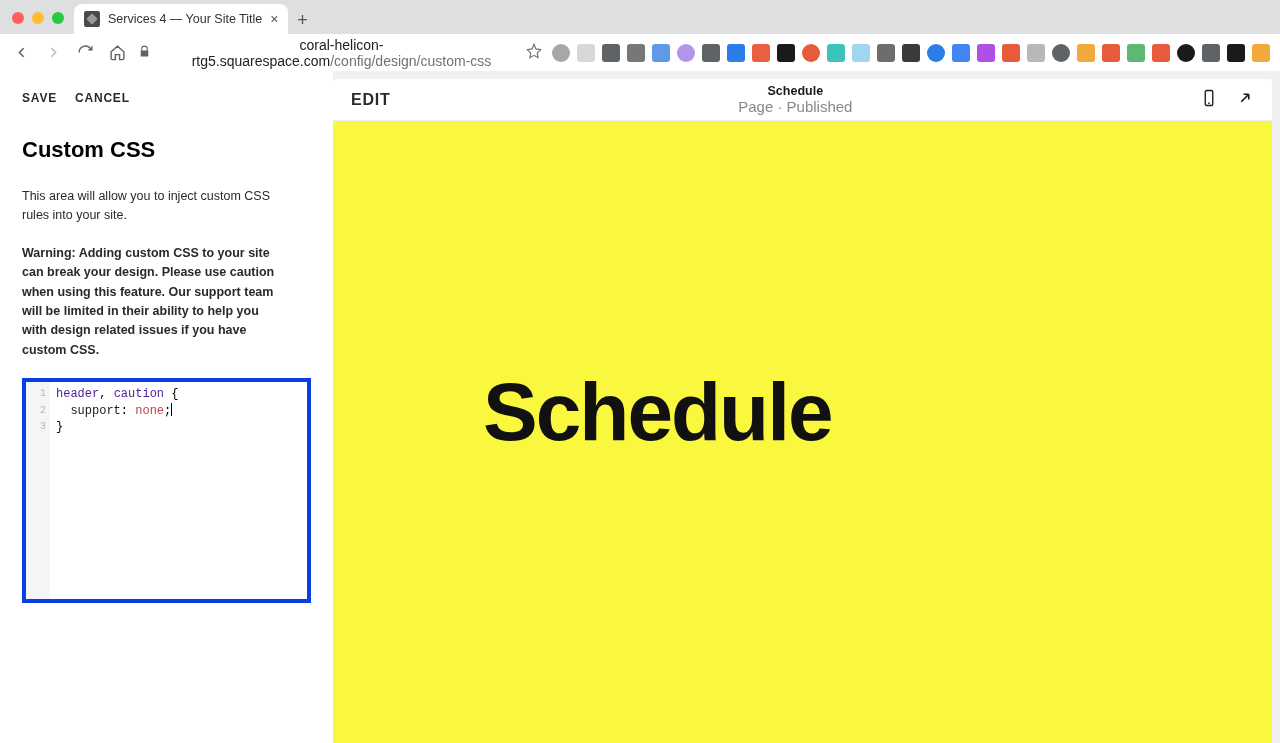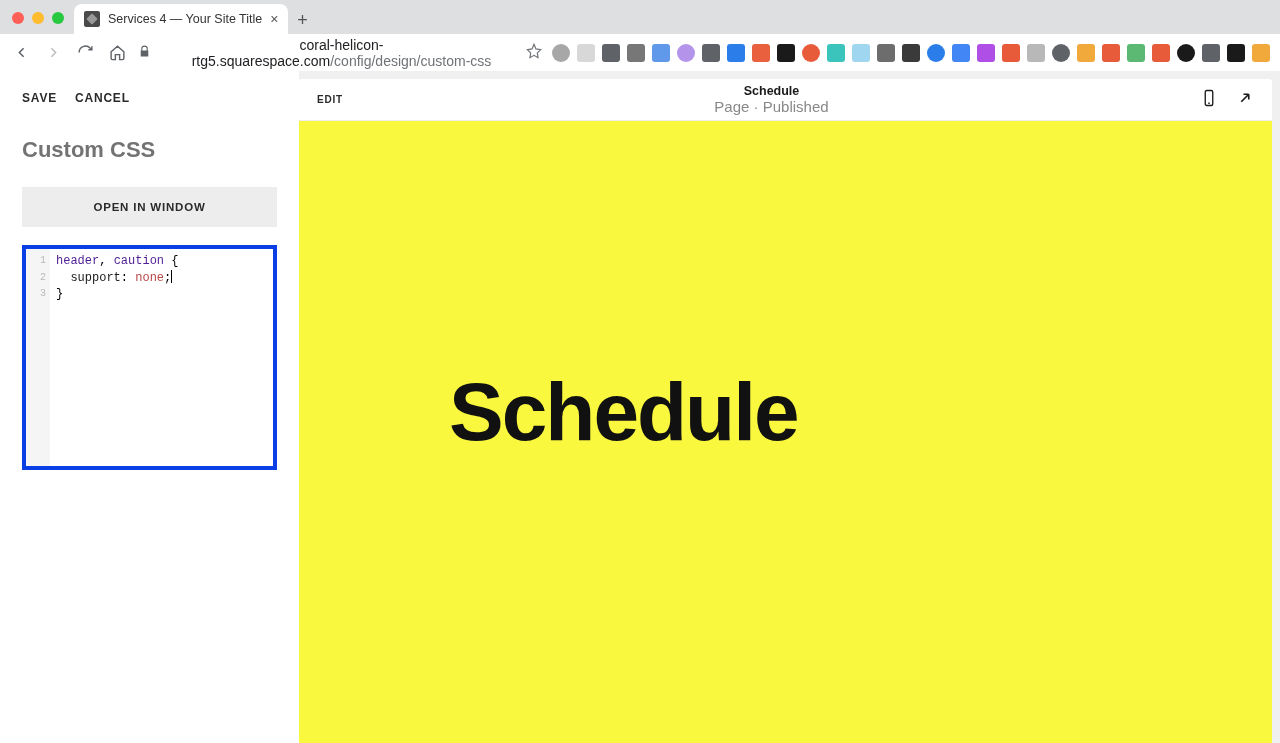--- a/index.html
+++ b/index.html
@@ -25,43 +25,43 @@
     .nav-btn svg { width: 17px; height: 17px; }
     .url-field { flex: 1; display: flex; align-items: center; font-size: 14px; color: #202124; gap: 22px; max-width: 500px; }
     .lock-icon { color: #5f6368; }
     .url-domain { color: #202124; }
     .url-path { color: #6f7277; }
     .addr-icons { display: flex; gap: 7px; align-items: center; margin-left: auto; }
     .ext-icon { width: 18px; height: 18px; border-radius: 3px; display: inline-block; }
 
     
     .app { display: flex; height: 672px; }
-    .sidebar { width: 299px; padding: 20px 22px; background: #fff; }
+    .sidebar { width: 333px; padding: 20px 22px; background: #fff; }
     .sidebar-actions { display: flex; gap: 18px; font-size: 12px; letter-spacing: 0.8px; font-weight: 600; color: #2a2a2a; margin-bottom: 32px; }
     .sidebar-actions span { cursor: pointer; }
-    .panel-title { font-size: 22px; font-weight: 700; color: #737373; margin-bottom: 24px; }
+    .panel-title { font-size: 22px; font-weight: 700; color: #000000; margin-bottom: 24px; }
     .desc { font-size: 12.5px; line-height: 1.55; color: #2a2a2a; margin-bottom: 18px; max-width: 255px; }
     .desc.bold { font-weight: 600; }
     .open-btn { width: 100%; background: #ededed; border: none; padding: 14px 0; font-size: 11.5px; letter-spacing: 0.8px; font-weight: 600; color: #2a2a2a; cursor: pointer; margin-bottom: 18px; }
 
     .code-box { border: 4px solid #0b3fe6; height: 225px; background: #fff; display: flex; font-family: Menlo, Monaco, "Courier New", monospace; font-size: 12px; }
     .gutter { width: 24px; background: #f5f5f5; color: #b8b8b8; text-align: right; padding: 4px 4px 0 0; line-height: 16.5px; font-size: 10px; }
     .gutter div { height: 16.5px; }
     .code-lines { padding: 4px 4px 0 6px; line-height: 16.5px; }
     .code-lines div { white-space: pre; }
     .tok-sel { color: #4c1d95; }
     .tok-prop { color: #1a1a1a; }
     .tok-val { color: #b94646; }
     .cursor-bar { display: inline-block; width: 1px; height: 13px; background: #000; vertical-align: -2px; }
 
     
     .preview-wrap { flex: 1; background: #f0f0f0; padding: 8px 8px 0 0; }
     .preview-frame { background: #fff; height: 100%; display: flex; flex-direction: column; border-radius: 3px 3px 0 0; overflow: hidden; }
     .preview-bar { height: 42px; display: flex; align-items: center; padding: 0 18px; border-bottom: 1px solid #eee; }
-    .preview-edit { font-size: 10px; letter-spacing: 0.8px; font-weight: 600; color: #2a2a2a; }
+    .preview-edit { font-size: 16px; letter-spacing: 0.8px; font-weight: 600; color: #2a2a2a; }
     .preview-center { flex: 1; text-align: center; }
     .preview-title { font-size: 12.5px; font-weight: 600; color: #1a1a1a; }
     .preview-sub { font-size: 15px; color: #888; }
     .preview-icons { display: flex; gap: 18px; align-items: center; }
     .preview-icons svg { width: 18px; height: 18px; color: #1a1a1a; }
 
     .preview-canvas { flex: 1; background: #faf73f; display: flex; align-items: center; padding-left: 150px; padding-bottom: 40px; }
     .preview-heading { font-size: 82px; font-weight: 800; letter-spacing: -2px; color: #111; font-family: "Helvetica Neue", Arial, sans-serif; }
   </style>
 </head>
@@ -149,21 +149,22 @@
   </div>
 </div>
 
 <div class="app">
   <div class="sidebar">
     <div class="sidebar-actions">
       <span>SAVE</span>
       <span>CANCEL</span>
     </div>
     <h1 class="panel-title">Custom CSS</h1>
-    <button class="open-btn">OPEN IN WINDOW</button>
+    <p class="desc">This area will allow you to inject custom CSS rules into your site.</p>
+    <p class="desc bold">Warning: Adding custom CSS to your site can break your design. Please use caution when using this feature. Our support team will be limited in their ability to help you with design related issues if you have custom CSS.</p>
 
     <div class="code-box">
       <div class="gutter">
         <div>1</div>
         <div>2</div>
         <div>3</div>
       </div>
       <div class="code-lines">
         <div><span class="tok-sel">header</span><span>, </span><span class="tok-sel">caution</span><span> {</span></div>
         <div><span>  </span><span class="tok-prop">support</span><span>: </span><span class="tok-val">none</span><span>;</span><span class="cursor-bar"></span></div>

